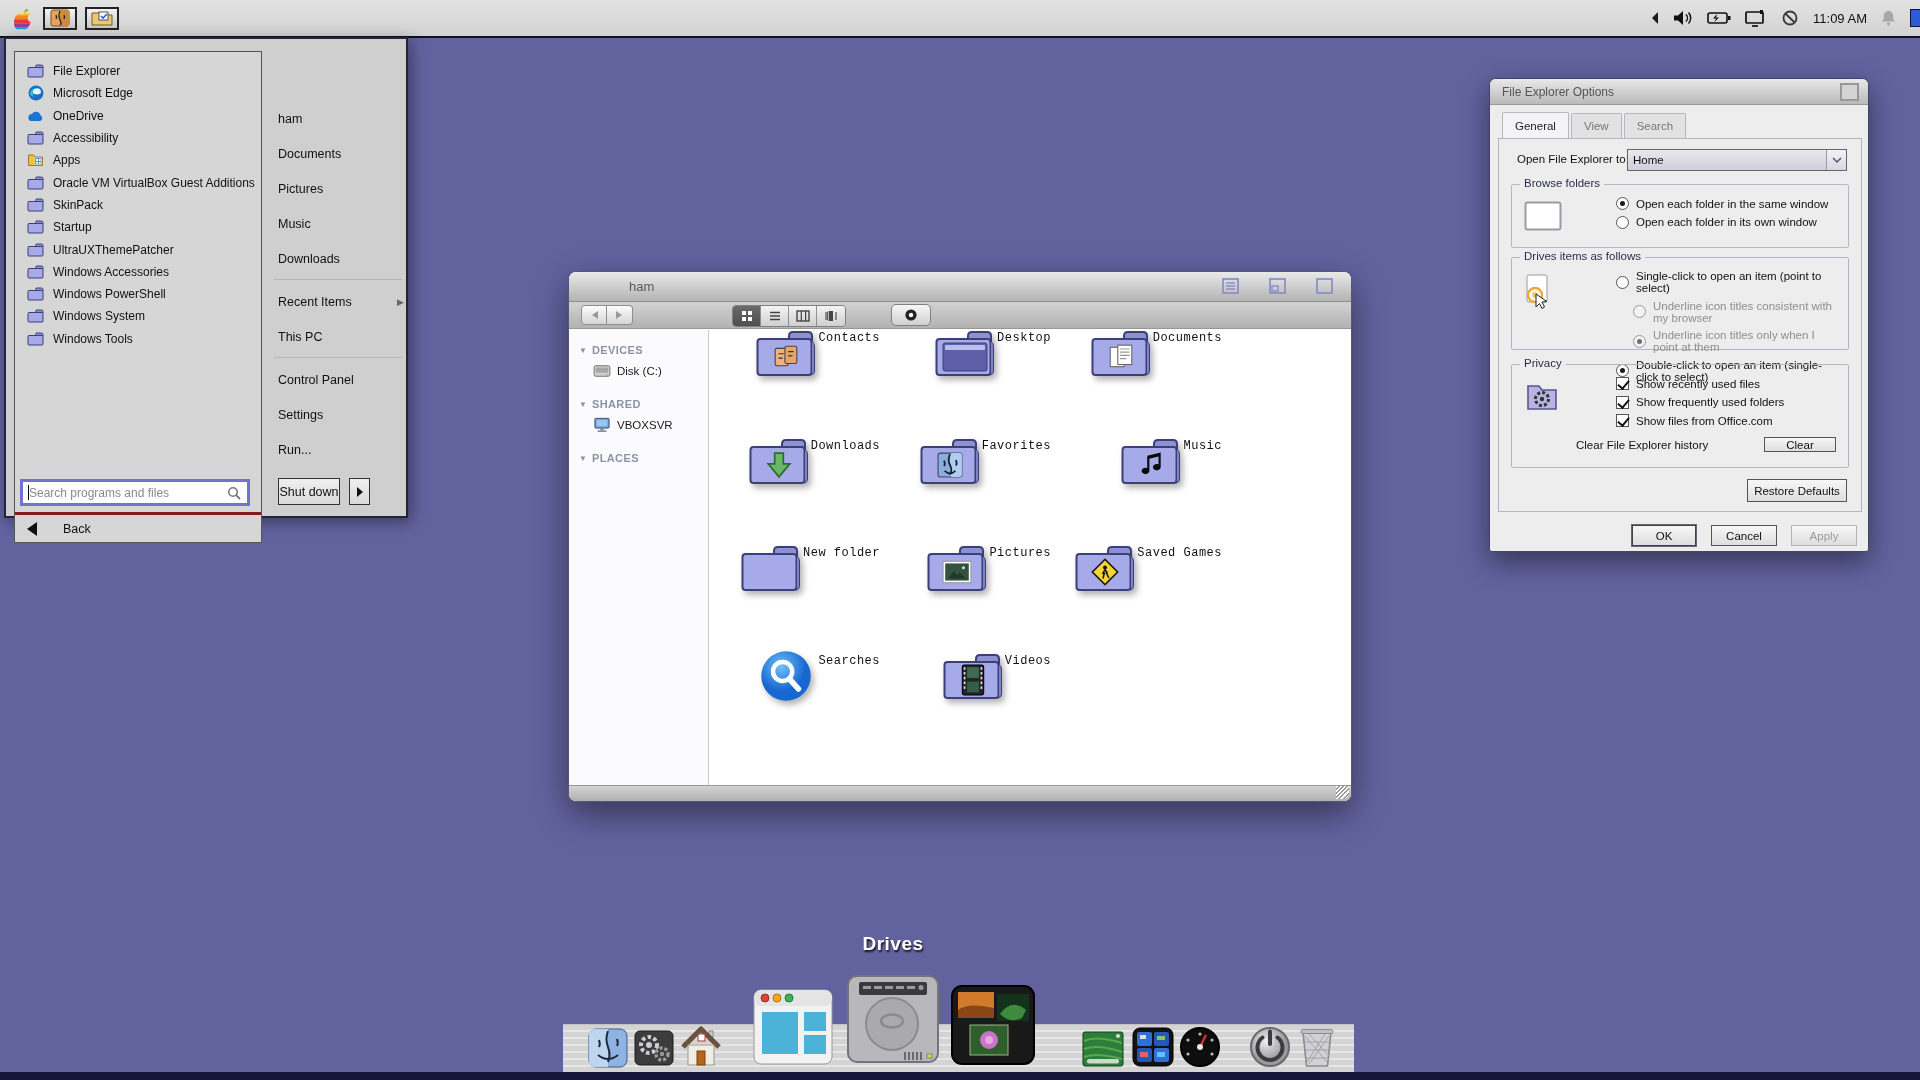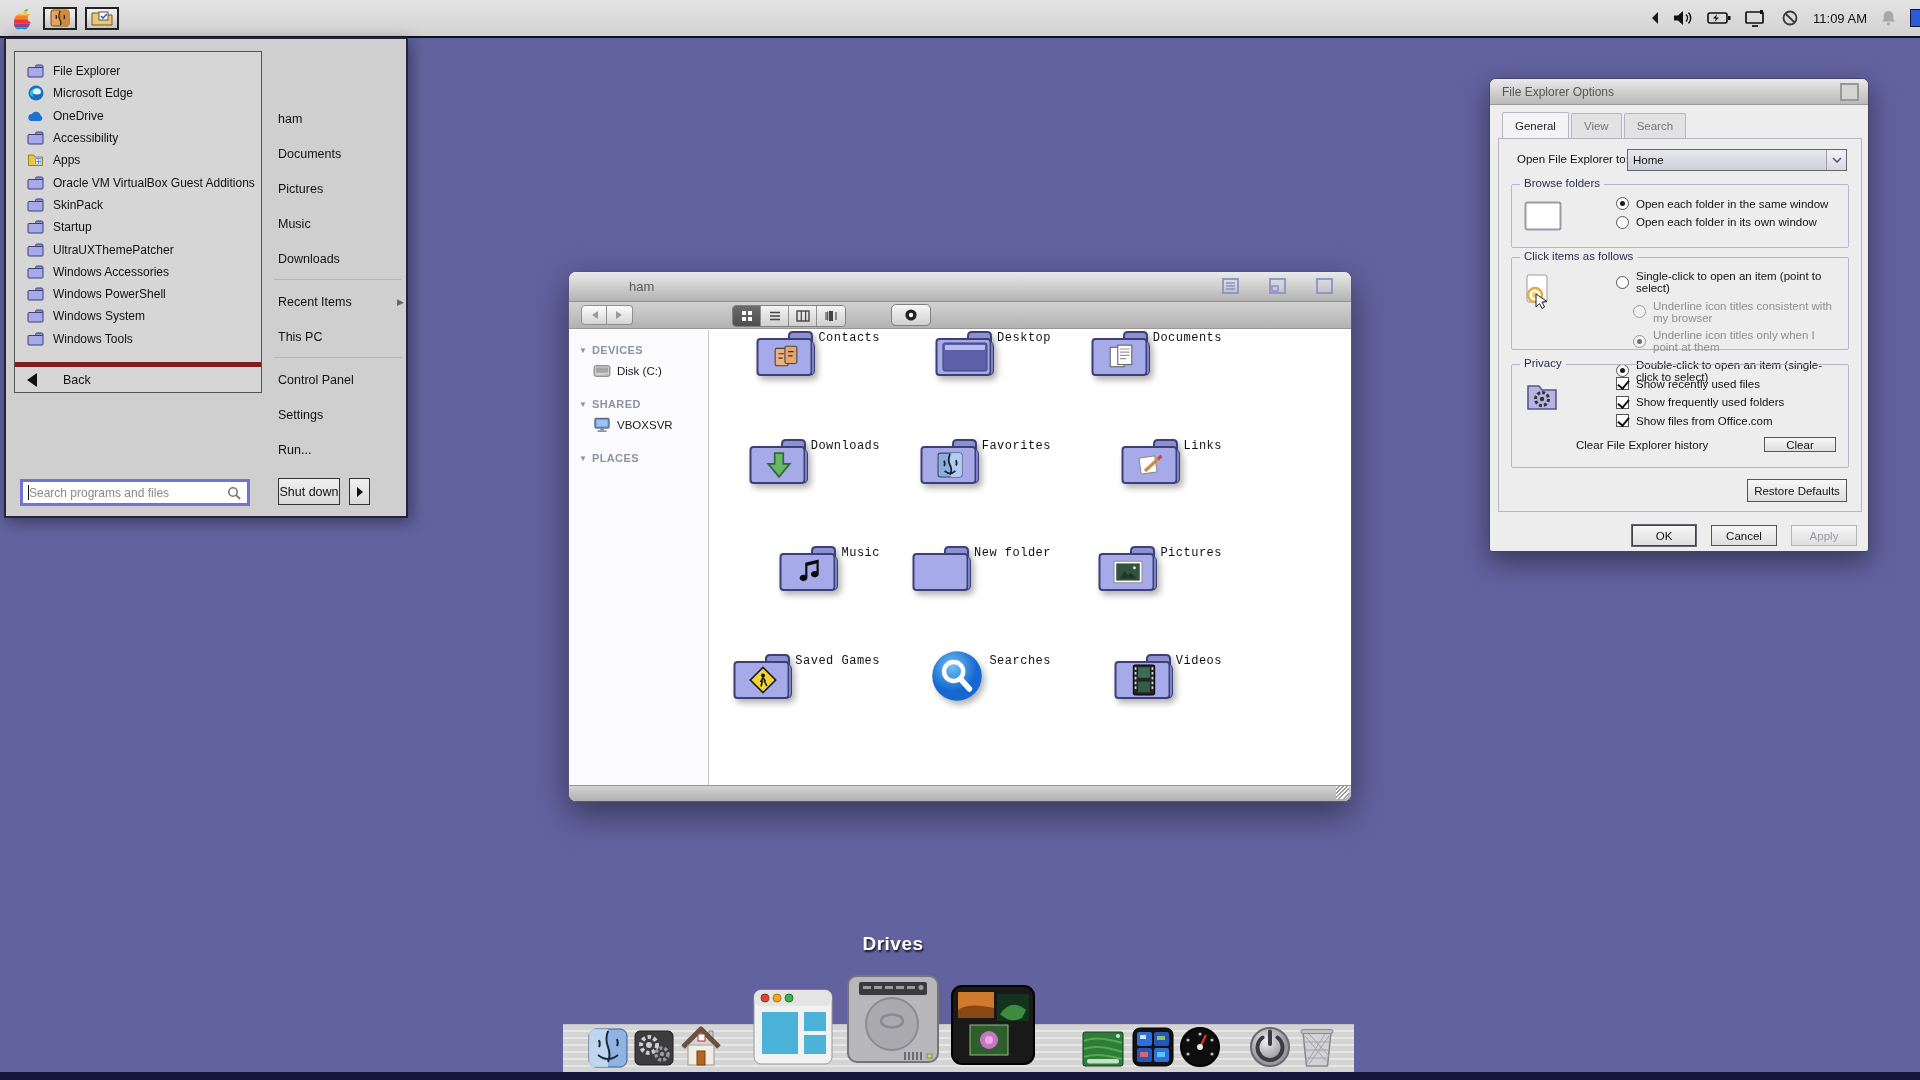--- a/index.html
+++ b/index.html
@@ -11,26 +11,26 @@
   #menubar{position:absolute;left:0;top:0;width:1920px;height:38px;background:linear-gradient(#e3e3e3,#d2d2d2);border-bottom:2px solid #101022;display:flex;align-items:center;}
   #apple-wrap{margin-left:14px;display:flex;align-items:center;}
   .mb-btn{width:34px;height:23px;margin-left:8px;background:linear-gradient(#f2f2f2,#c8c8c8);border:2px solid #222;display:flex;align-items:center;justify-content:center;}
   #mb-right{margin-left:auto;display:flex;align-items:center;gap:14px;padding-right:0;}
   #mb-time{font-size:13px;color:#111;}
   .tray-ic{display:flex;align-items:center;}
   #mb-input{width:14px;height:18px;background:#2b5cd8;margin-right:-4px;border:1px solid #113;}
 
   
   #startmenu{position:absolute;left:4px;top:37px;width:404px;height:481px;background:#cfcfcf;border:2px solid #23233a;box-shadow:3px 4px 14px rgba(0,0,0,.4);}
-  #sm-listbox{position:absolute;left:8px;top:12px;width:248px;height:342px;background:#d6d6d6;border:1px solid #555;}
+  #sm-listbox{position:absolute;left:8px;top:12px;width:248px;height:492px;background:#d6d6d6;border:1px solid #555;}
   #start-items{padding-top:8px;}
   .sm-item{display:flex;align-items:center;gap:9px;height:22.3px;padding-left:12px;cursor:default;}
   .sm-item span.lbl{font-size:12px;color:#111;white-space:nowrap;}
   .sm-ic{width:17px;height:15px;display:flex;align-items:center;justify-content:center;flex:none;}
-  #sm-back{position:absolute;left:0;bottom:0;width:100%;height:30px;border-top:5px solid #7f1d1d;display:flex;align-items:center;text-align:center;}
+  #sm-back{position:absolute;left:0;bottom:0;width:100%;height:30px;border-top:3px solid #7f1d1d;display:flex;align-items:center;text-align:center;}
   #sm-back .tri{margin-left:12px;width:0;height:0;border-top:7px solid transparent;border-bottom:7px solid transparent;border-right:10px solid #111;}
   #sm-back .lbl{margin-left:26px;font-size:12.5px;color:#111;}
   #sm-search{position:absolute;left:14px;top:440px;width:230px;height:27px;border:3px solid #7173d1;background:#fff;display:flex;align-items:center;}
   #sm-search input{flex:1;border:none;outline:none;font-size:12px;color:#111;padding-left:6px;font-family:"Liberation Sans",sans-serif;background:transparent;}
   #sm-search input::placeholder{color:#8a8a8a;}
   #sm-caret{position:absolute;left:5px;top:3px;width:1px;height:15px;background:#111;}
   #start-right{position:absolute;left:262px;top:62px;width:140px;}
   .sr-item{height:35px;display:flex;align-items:center;font-size:12.5px;color:#111;padding-left:10px;position:relative;}
   .sr-item .arrow{position:absolute;right:4px;font-size:9px;color:#666;}
   .sr-div{height:1px;background:#b5b5b5;margin:3px 6px 4px 6px;}
@@ -590,37 +590,20 @@
               <span class="gi-label">Favorites</span>
             </div>
             <div class="gi">
               <span class="gi-icon">
                 <svg width="62" height="51" viewBox="0 0 62 51">
                   <path d="M38 3 h15 q4 0 4 4 v7 H34 v-7 q0 -4 4 -4 z" fill="#8d91d4" stroke="#3d4076" stroke-width="2"></path>
                   <rect x="2.5" y="10" width="54" height="36" rx="3" fill="#a6aae8" stroke="#3d4076" stroke-width="2"></rect>
                   <path d="M56.5 12 q3 2 3 5 v25 q0 3 -3 4 z" fill="#7f83c6" stroke="#3d4076" stroke-width="1"></path>
                 </svg>
                 <span class="gi-badge">
-                  <svg width="28" height="26" viewBox="0 0 28 26">
-                    <rect x="3" y="5" width="16" height="16" rx="1" fill="#fff" stroke="#888" transform="rotate(-8 11 13)"></rect>
-                    <path d="M8 19 L21 7" stroke="#c98d4a" stroke-width="3.2"></path>
-                    <path d="M21 7 l3.5 -3" stroke="#d04545" stroke-width="3.2"></path>
-                  </svg>
-                </span>
-              </span>
-              <span class="gi-label">Links</span>
-            </div>
-            <div class="gi">
-              <span class="gi-icon">
-                <svg width="62" height="51" viewBox="0 0 62 51">
-                  <path d="M38 3 h15 q4 0 4 4 v7 H34 v-7 q0 -4 4 -4 z" fill="#8d91d4" stroke="#3d4076" stroke-width="2"></path>
-                  <rect x="2.5" y="10" width="54" height="36" rx="3" fill="#a6aae8" stroke="#3d4076" stroke-width="2"></rect>
-                  <path d="M56.5 12 q3 2 3 5 v25 q0 3 -3 4 z" fill="#7f83c6" stroke="#3d4076" stroke-width="1"></path>
-                </svg>
-                <span class="gi-badge">
                   <svg width="26" height="28" viewBox="0 0 24 26">
                     <path d="M8.5 4.5 L21 1.5 v13.5 a3.6 3 0 1 1 -2 -2.7 V5 l-8.5 2.2 v11.3 a3.6 3 0 1 1 -2 -2.7 z" fill="#0a0a0a"></path>
                   </svg>
                 </span>
               </span>
               <span class="gi-label">Music</span>
             </div>
             <div class="gi">
               <span class="gi-icon">
                 <svg width="62" height="51" viewBox="0 0 62 51">
@@ -754,21 +737,21 @@
               <span class="radio sel"></span>
               <span class="lbl">Open each folder in the same window</span>
             </div>
             <div class="opt">
               <span class="radio"></span>
               <span class="lbl">Open each folder in its own window</span>
             </div>
           </div>
       </div>
       <div class="group" id="grp-click" style="top:118px;height:93px;">
-        <span class="legend">Click items as follows</span>
+        <span class="legend">Drives items as follows</span>
         <span class="g-icon">
             <svg width="30" height="36" viewBox="0 0 30 36">
               <rect x="3" y="1" width="20" height="27" rx="2" fill="#fff" stroke="#99a"></rect>
               <circle cx="11" cy="21" r="7" fill="none" stroke="#f0a830" stroke-width="2.4"></circle>
               <circle cx="11" cy="21" r="3" fill="#f6c860"></circle>
               <path d="M12 20 L12 33 L15.5 29.5 L18 34.5 L20.5 33 L18 28 L23 27.5 Z" fill="#fff" stroke="#222" stroke-width="1"></path>
             </svg>
           </span>
         <div class="g-opts" id="opts-click">
             <div class="opt">

